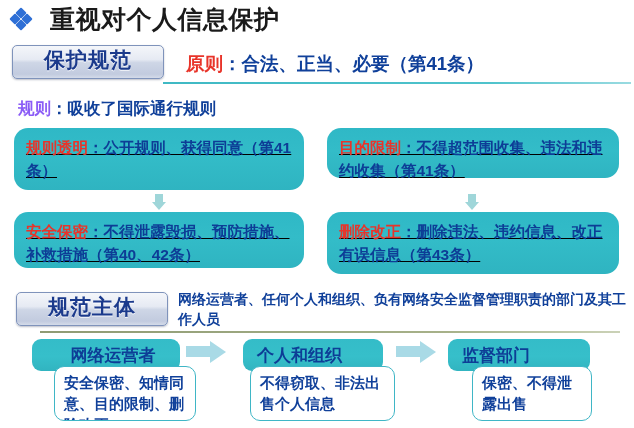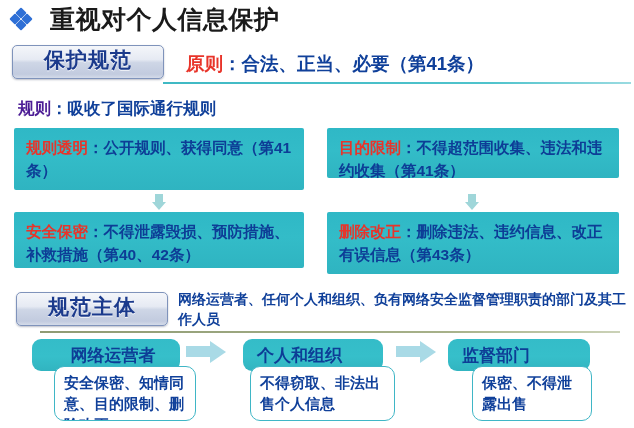--- a/index.html
+++ b/index.html
@@ -94,29 +94,30 @@
 
   
   .rule-label {
     position: absolute;
     font-size: 16.5px;
     font-weight: bold;
     color: #10409a;
     white-space: nowrap;
     line-height: 22px;
   }
-  .rule-label .em { color: #4c1d95; }
+  .rule-label .em { color: #8b5cf6; }
 
   
   .card {
     position: absolute;
-    border-radius: 2px;
+    border-radius: 14px;
     background: linear-gradient(to bottom, #2fb8c6 0%, #33bcc8 45%, #2fb4c1 100%);
     padding: 8px 10px 6px 12px;
     overflow: hidden;
+    text-decoration: underline;
   }
   .card-text {
     font-size: 15.5px;
     font-weight: bold;
     color: #0d3d96;
     line-height: 23px;
     letter-spacing: 0px;
   }
   .card-text .em { color: #e8342a; }
 

